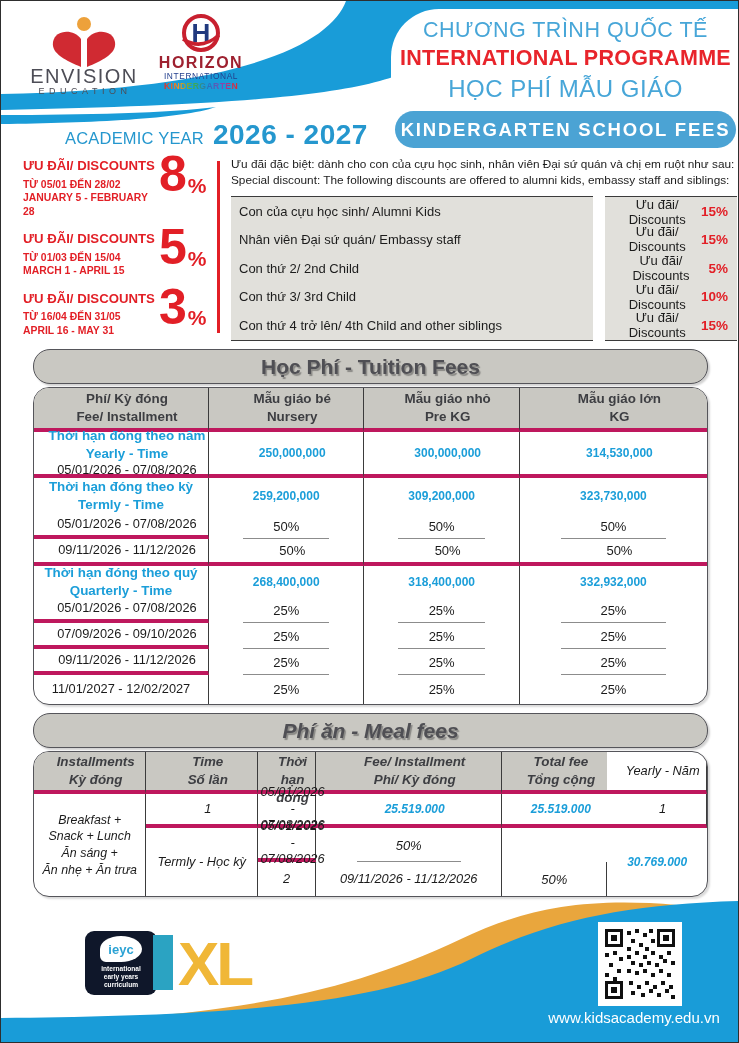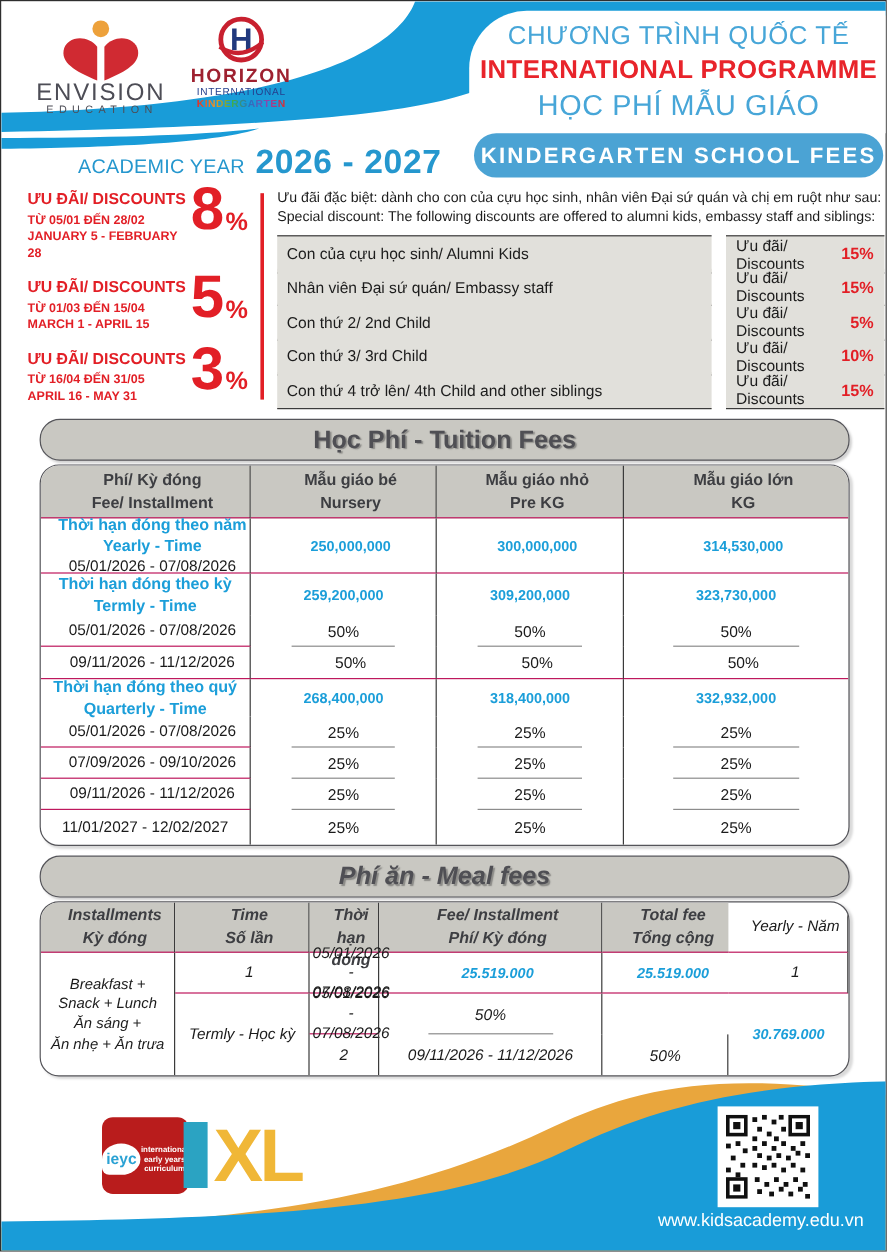--- a/index.html
+++ b/index.html
@@ -43,64 +43,64 @@
   .disc-num{display:flex;align-items:flex-end;margin-left:2px;margin-top:-6px;}
   .disc-big{font-size:50px;font-weight:bold;color:#e21f26;line-height:.85;}
   .disc-sign{font-size:21px;font-weight:bold;color:#e21f26;line-height:1;margin-left:1px;}
   .vdiv{position:absolute;left:216px;top:160px;width:3px;height:172px;background:#e21f26;}
 
   
   .spec{position:absolute;left:230px;top:156px;width:506px;}
   .spec-intro{font-size:11.8px;line-height:1.35;color:#1c1c1c;}
   .spec-table{margin-top:7px;}
   .spec-row{display:grid;grid-template-columns:71.5% 2.5% 26%;height:28.6px;}
-  .spec-cell{background:#e1e0db;border-bottom:1px solid #3b3b3b;display:flex;align-items:center;}
+  .spec-cell{background:#e1e0db;border-bottom:1px solid #3b3b3b;display:flex;align-items:center;text-align:center;}
   .spec-row:first-child .spec-cell{border-top:1px solid #3b3b3b;}
   .spec-label{padding-left:8px;font-size:13px;color:#1c1c1c;}
   .spec-right{justify-content:space-between;padding:0 9px 0 8px;}
   .spec-pre{font-size:13px;color:#1c1c1c;}
   .spec-val{font-size:13.5px;font-weight:bold;color:#e21f26;}
 
   
   .tbar{
     height:33px;background:#c9c8c2;border:1px solid #55555a;border-radius:17px;
     display:flex;align-items:center;justify-content:center;
     font-size:21px;font-weight:bold;color:#4f4f54;
     text-shadow:1.5px 1.5px 1px rgba(60,60,60,.45);
     box-shadow:2px 2px 2px rgba(0,0,0,.18);margin-bottom:3px;
   }
   .tbody-box{
     border:1px solid #55555a;border-radius:16px;overflow:hidden;background:#fff;
     box-shadow:2px 2px 2px rgba(0,0,0,.15);
   }
   .cell{position:relative;display:flex;flex-direction:column;align-items:center;justify-content:center;text-align:center;box-sizing:border-box;}
   .br{border-right:1px solid #3b3b3b;}
-  .bb{border-bottom:1px solid #be185d;padding-left:12px;}
+  .bb{border-bottom:4px solid #be185d;padding-left:12px;}
   .hcell{background:#c9c8c2;font-weight:bold;color:#3d3e42;font-size:13.4px;line-height:1.35;}
   .blue-b{color:#1b9ed9;font-weight:bold;font-size:13.4px;line-height:1.3;}
   .num{color:#1b9ed9;font-weight:bold;font-size:12px;}
   .date{font-size:12.8px;color:#1b1b1b;line-height:1.3;}
   .pct{font-size:13px;color:#1b1b1b;}
   .ul::after{content:"";position:absolute;bottom:0;left:22%;width:56%;border-top:1.5px solid #8c8c8c;}
 
   .tuition{position:absolute;left:32px;top:348px;width:675px;}
   .t-grid{display:grid;grid-template-columns:26% 23.1% 23.1% 27.8%;
     grid-template-rows:44px 46px 35px 26px 27px 31px 26px 26px 26px 29px;}
 
   .meal{position:absolute;left:32px;top:712px;width:675px;font-style:italic;}
   .m-grid{display:grid;grid-template-columns:16.7% 16.6% 8.6% 27.7% 15.6% 14.8%;
     grid-template-rows:42px 34px 34px 34px;}
   .m-feetype{grid-column:1;grid-row:2/span 4;font-size:12.4px;line-height:1.35;color:#1b1b1b;}
   .m-termly{grid-column:2;grid-row:3/span 2;}
   .m-total2{grid-column:6;grid-row:3/span 2;}
 
   
   .ftr-svg{position:absolute;left:0;top:900px;}
-  .ieyc{position:absolute;left:84px;top:930px;width:72px;height:64px;background:#b91c1c;border-radius:9px;z-index:2;
-    display:flex;flex-direction:row;align-items:center;padding-top:5px;box-sizing:border-box;}
+  .ieyc{position:absolute;left:84px;top:930px;width:72px;height:64px;background:#0f172a;border-radius:9px;z-index:2;
+    display:flex;flex-direction:column;align-items:center;padding-top:5px;box-sizing:border-box;}
   .ieyc-leaf{width:42px;height:26px;background:#fff;border-radius:50% 50% 50% 6px;display:flex;align-items:center;justify-content:center;
     color:#2ba2d4;font-weight:bold;font-size:13px;}
   .ieyc-sub{margin-top:3px;text-align:center;color:#fff;font-size:6.6px;line-height:1.25;font-weight:bold;}
   .ieyc-sub span{display:block;}
   .ixl{position:absolute;left:152px;top:934px;display:flex;align-items:flex-end;z-index:2;}
   .ixl-i{width:20px;height:55px;background:#2ba3c2;margin-right:5px;}
   .ixl-xl{font-size:62px;font-weight:bold;color:#f0b737;line-height:52px;letter-spacing:-3px;}
   .qr-box{position:absolute;left:597px;top:921px;width:84px;height:84px;background:#fff;z-index:2;
     display:flex;align-items:center;justify-content:center;}
   .website{position:absolute;left:540px;top:1008px;width:186px;text-align:center;color:#fff;font-size:15px;z-index:2;}

